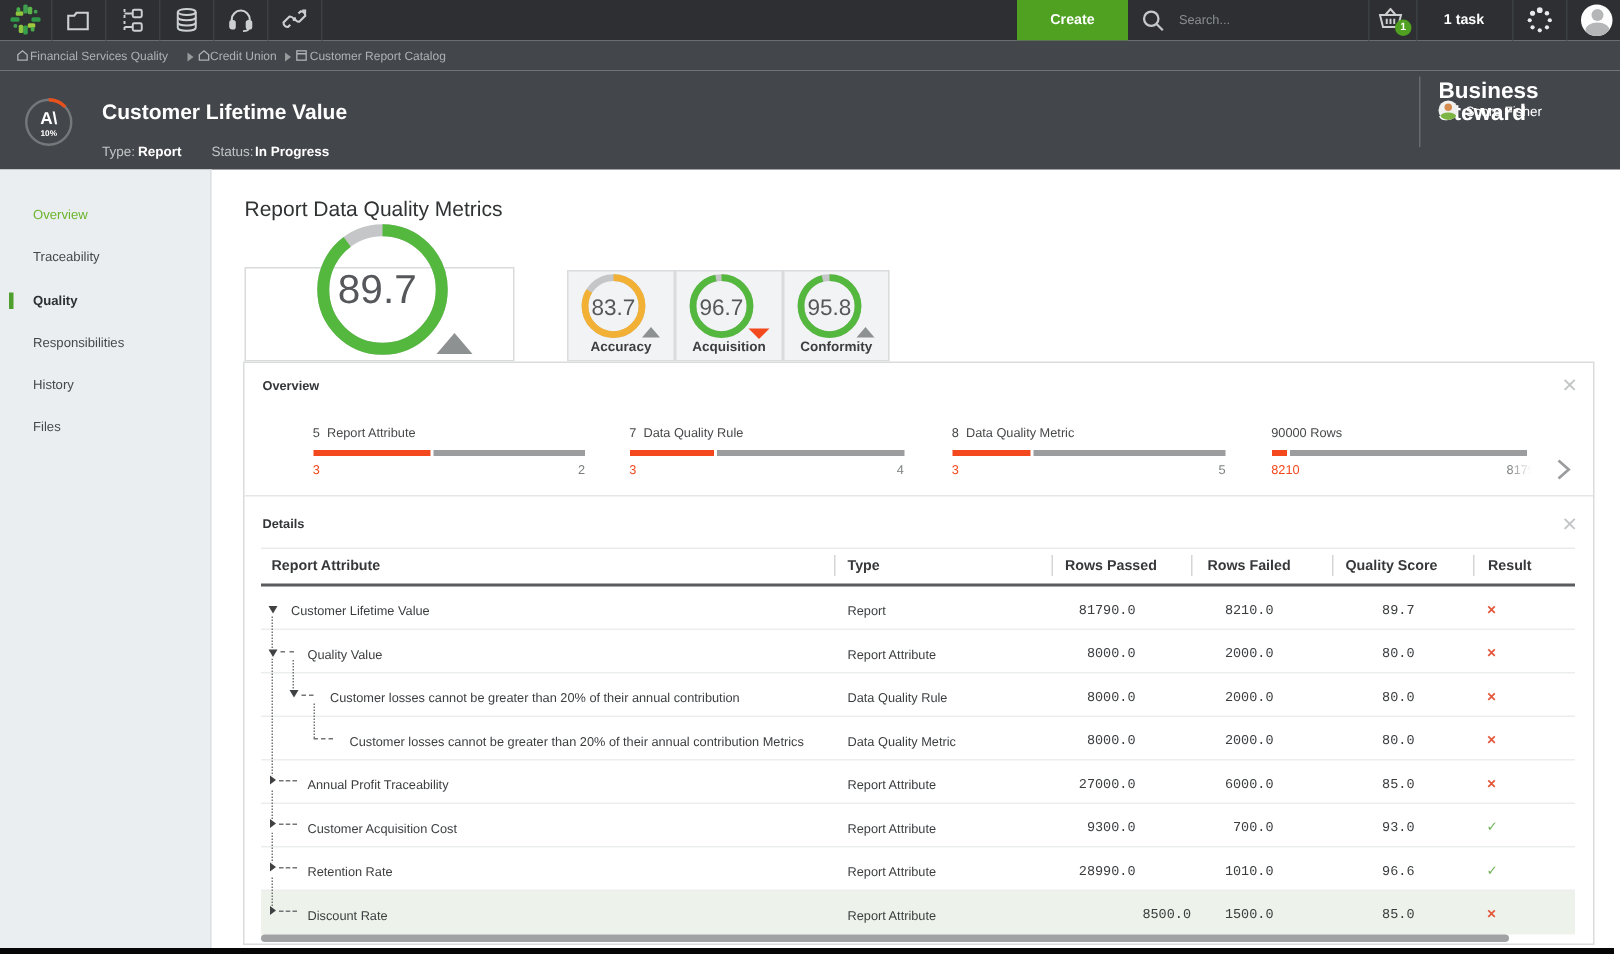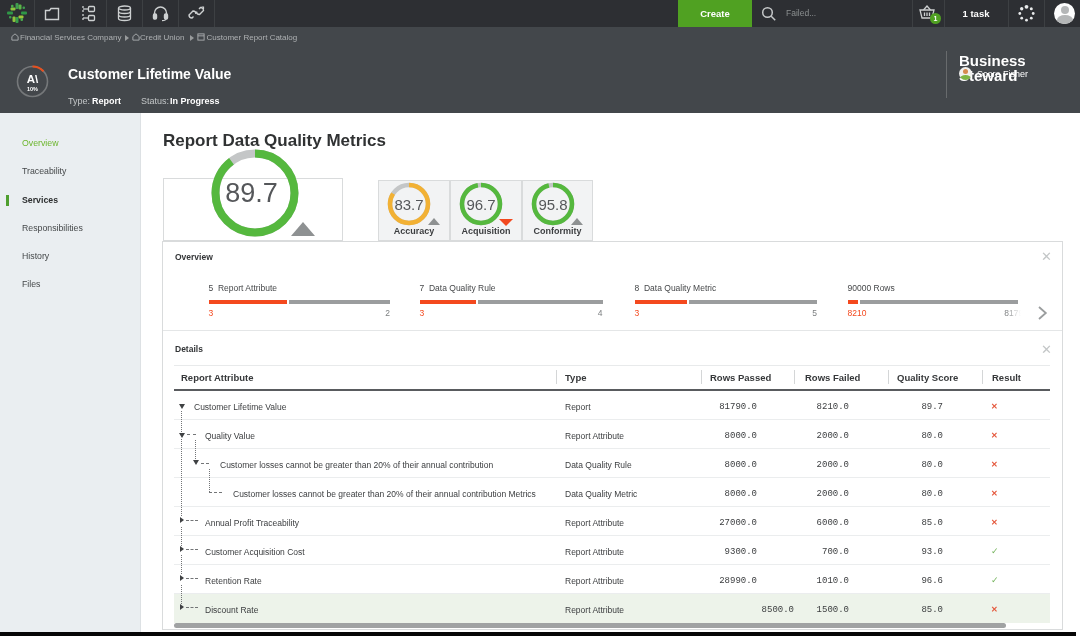--- a/index.html
+++ b/index.html
@@ -18,21 +18,21 @@
 
 #hdr{left:0;top:47px;width:1080px;height:66px;background:#43474b}
 #crumbbar{left:0;top:27px;width:1080px;height:20px;background:#43474b}
 #title{left:68px;top:67px;color:#fff;font-size:14px;font-weight:bold;line-height:1}
 .tl{top:97px;font-size:9px;color:#c3c6c7;line-height:1}
 .tl b{color:#fff}
 
 #side{left:0;top:113px;width:141px;height:523px;background:#eaeef1;border-right:1px solid #dde1e4}
 .mitem{left:22px;color:#45484a;font-size:8.75px;line-height:1}
 
-#h1{left:163px;top:132px;color:#303233;font-size:17px;font-weight:bold;line-height:1}
+#h1{left:163px;top:132px;color:#303233;font-size:14px;font-weight:normal;line-height:1}
 .tabbox{top:180px;height:61px;border:1px solid #d9dbdc;background:#f2f3f4}
 #bigbox{left:163px;top:178px;width:180px;height:63px;border:1px solid #d9dbdc;background:#fff}
 .tri-up{width:0;height:0;border-left:12px solid transparent;border-right:12px solid transparent;border-bottom:14px solid #8e9192}
 .tri-up-s{width:0;height:0;border-left:6.5px solid transparent;border-right:6.5px solid transparent;border-bottom:7px solid #8e9192}
 .tri-dn-s{width:0;height:0;border-left:7px solid transparent;border-right:7px solid transparent;border-top:7.5px solid #f2491f}
 .glabel{font-size:9px;font-weight:bold;color:#3c3e40;text-align:center;line-height:1}
 
 #card{left:162px;top:241px;width:901px;height:389px;border:1px solid #d9dbdc;background:#fff}
 #ovline{left:163px;top:330px;width:899px;height:1px;background:#e4e6e7}
 .sechead{font-size:8.5px;font-weight:bold;color:#333537;line-height:1}
@@ -121,21 +121,21 @@
  <path d="M11 3 l1.5 -1.5 a3 3 0 0 1 3 3 l-4 4 a3 3 0 0 1 -3 -3"></path>
  <path d="M13.5 1 l2 0 l0 2" stroke-width="1.2"></path>
 </svg>
 
 <div class="abs" id="createBtn">Create</div>
 
 <svg class="abs" style="left:761px;top:6px" width="16" height="16" viewBox="0 0 16 16" fill="none" stroke="#c6c9ca" stroke-width="1.5">
  <circle cx="6.5" cy="6.5" r="4.8"></circle>
  <path d="M10.2 10.2 l4 4"></path>
 </svg>
-<div class="abs" id="searchTxt">Failed...</div>
+<div class="abs" id="searchTxt">Search...</div>
 
 <svg class="abs" style="left:918px;top:5px" width="19" height="17" viewBox="0 0 19 17" fill="none" stroke="#cdd0d1" stroke-width="1.3">
  <path d="M2 5 h14 l-2 8 h-10 z"></path>
  <path d="M5.5 5 l3.5 -4 l3.5 4"></path>
  <path d="M6.5 7.5 v3.5 M9 7.5 v3.5 M11.5 7.5 v3.5"></path>
 </svg>
 <div class="abs" style="left:930px;top:13px;width:11px;height:11px;border-radius:50%;background:#50a122;color:#fff;font-size:7px;font-weight:bold;text-align:center;line-height:11px">1</div>
 <div class="abs" style="left:944px;top:9px;width:64px;text-align:center;color:#fff;font-size:9.5px;font-weight:bold;line-height:1">1 task</div>
 
 <svg class="abs" style="left:1017px;top:4px" width="19" height="19" viewBox="0 0 19 19" fill="#e8eaeb">
@@ -151,21 +151,21 @@
 
 <div class="abs" style="left:1054px;top:3px;width:21px;height:21px;border-radius:50%;background:#fdfdfd;overflow:hidden">
  <div class="abs" style="left:6.5px;top:3px;width:8px;height:8px;border-radius:50%;background:#b4b6b7"></div>
  <div class="abs" style="left:2.5px;top:12px;width:16px;height:10px;border-radius:50% 50% 0 0;background:#b4b6b7"></div>
 </div>
 
 <div class="abs" id="crumbbar"></div>
 <svg class="abs" style="left:11px;top:33px" width="8" height="8" viewBox="0 0 9 9" fill="none" stroke="#aeb1b3" stroke-width="1">
  <path d="M1 4 L4.5 1 L8 4 V8 H1 Z"></path>
 </svg>
-<div class="abs crumbtxt" style="left:20px">Financial Services Company</div>
+<div class="abs crumbtxt" style="left:20px">Financial Services Quality</div>
 <div class="abs crumbarr" style="left:125px"></div>
 <svg class="abs" style="left:131.5px;top:33px" width="8" height="8" viewBox="0 0 9 9" fill="none" stroke="#aeb1b3" stroke-width="1">
  <path d="M1 4 L4.5 1 L8 4 V8 H1 Z"></path>
 </svg>
 <div class="abs crumbtxt" style="left:140px">Credit Union</div>
 <div class="abs crumbarr" style="left:190px"></div>
 <svg class="abs" style="left:196.5px;top:33px" width="8" height="8" viewBox="0 0 9 9" fill="none" stroke="#aeb1b3" stroke-width="1">
  <rect x="1" y="1" width="7" height="7"></rect>
       <path d="M1 3.2 h7"></path>
 </svg>
@@ -189,21 +189,21 @@
 <div class="abs" style="left:959px;top:67px;width:13px;height:13px;border-radius:50%;background:#f0f0ee;overflow:hidden">
   <div class="abs" style="left:4px;top:1.5px;width:5px;height:5px;border-radius:50%;background:#d58a4e"></div>
   <div class="abs" style="left:1px;top:7.5px;width:11px;height:6px;border-radius:50% 50% 0 0;background:#7db544"></div>
 </div>
 <div class="abs" style="left:977px;top:69.5px;color:#fff;font-size:9px;line-height:1">Score Fisher</div>
 
 <div class="abs" id="side"></div>
 <div class="abs mitem" style="top:138.5px;color:#6cb52c">Overview</div>
 <div class="abs mitem" style="top:167px">Traceability</div>
 <div class="abs" style="left:6px;top:194.5px;width:3px;height:11px;background:#4f9f2f"></div>
-<div class="abs mitem" style="top:195.5px;font-weight:bold;color:#2d2f30">Services</div>
+<div class="abs mitem" style="top:195.5px;font-weight:bold;color:#2d2f30">Quality</div>
 <div class="abs mitem" style="top:223.5px">Responsibilities</div>
 <div class="abs mitem" style="top:251.5px">History</div>
 <div class="abs mitem" style="top:279.5px">Files</div>
 
 <div class="abs" id="h1">Report Data Quality Metrics</div>
 
 <div class="abs" id="bigbox"></div>
 <svg class="abs" style="left:211px;top:149px" width="88" height="88" viewBox="0 0 88 88">
  <circle cx="44" cy="44" r="39.5" fill="none" stroke="#c4c6c7" stroke-width="8"></circle>
  <circle cx="44" cy="44" r="39.5" fill="none" stroke="#55b83e" stroke-width="8" stroke-dasharray="222.6 25.6" transform="rotate(-90 44 44)"></circle>

